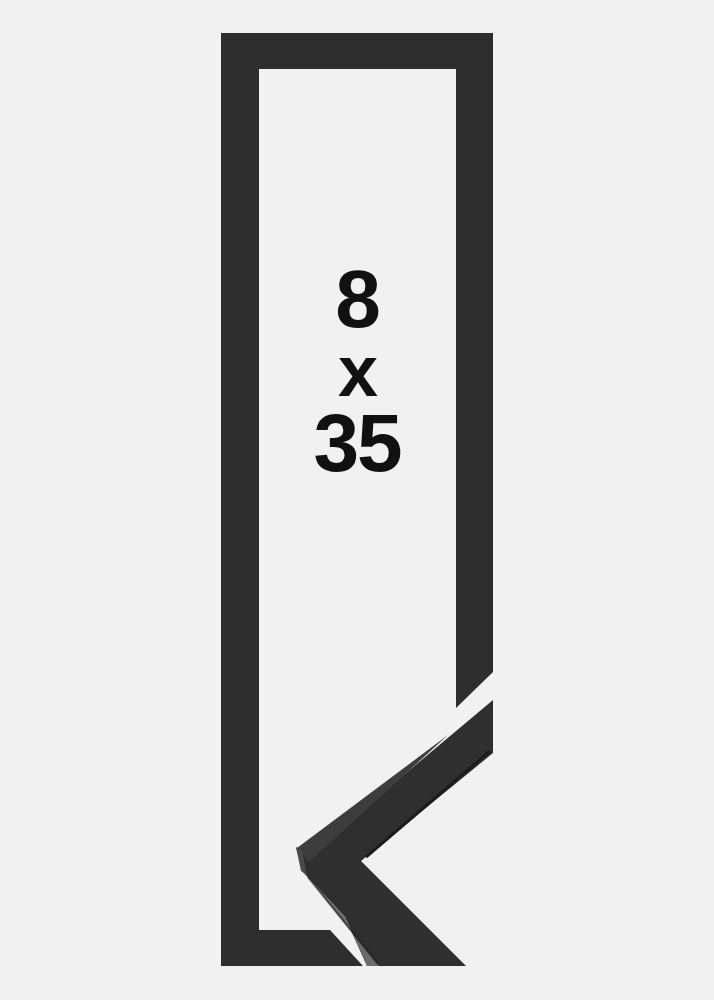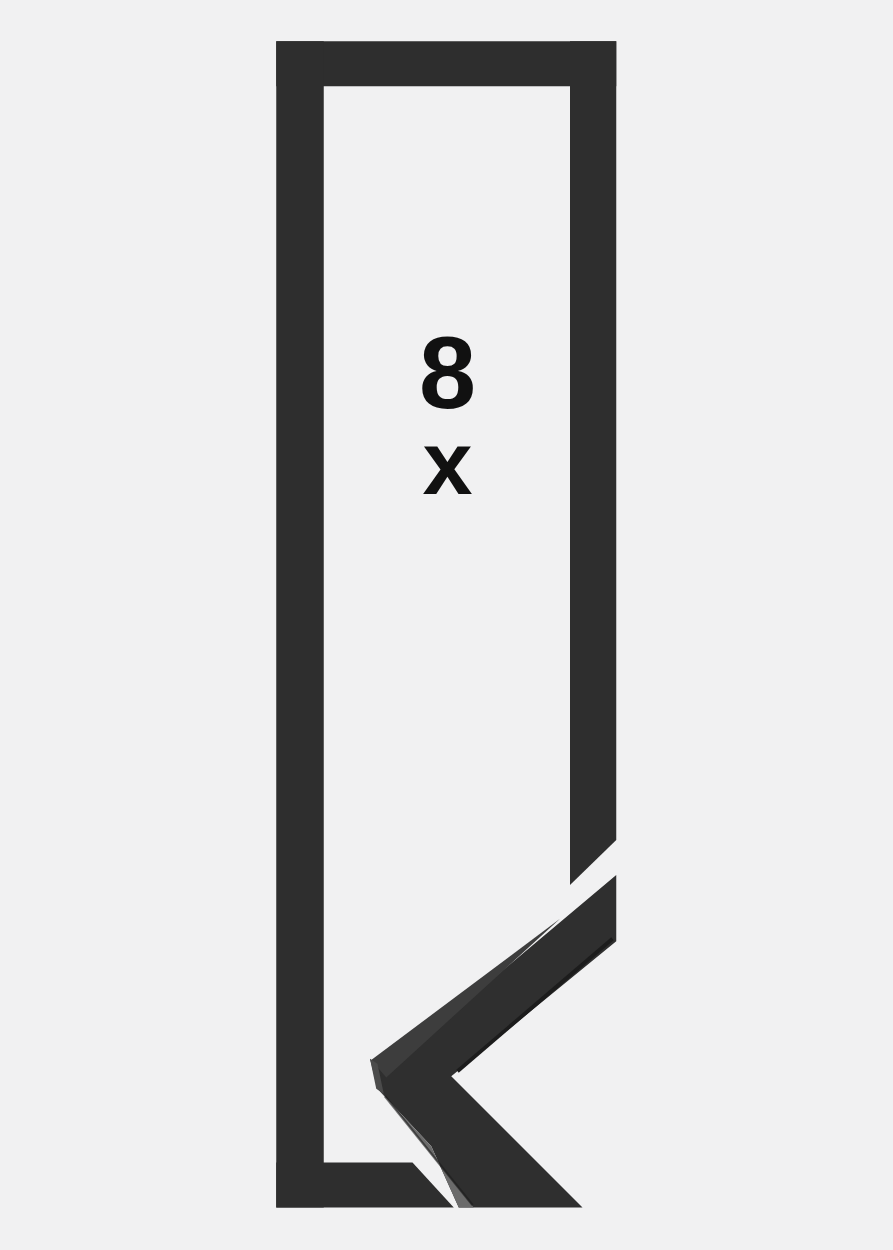--- a/index.html
+++ b/index.html
@@ -67,15 +67,16 @@
     <polygon class="sample-side-face" points="302,871 307,876 379,966 367,966 345,917"></polygon>
 
     <line class="edge-line" x1="490" y1="751" x2="366" y2="857"></line>
 
     <line class="edge-line-thin" x1="308" y1="877" x2="378" y2="964"></line>
   </svg>
 
   <div class="size-label">
     <span>8</span>
     <span class="sep">x</span>
+    <span>35</span>
   </div>
 
 </div>
 
 </body></html>

